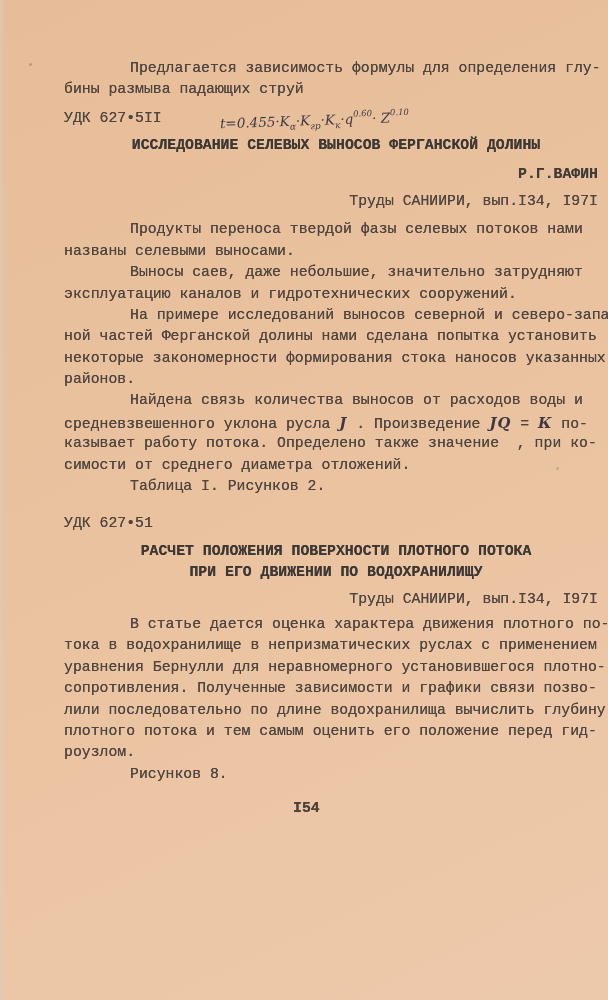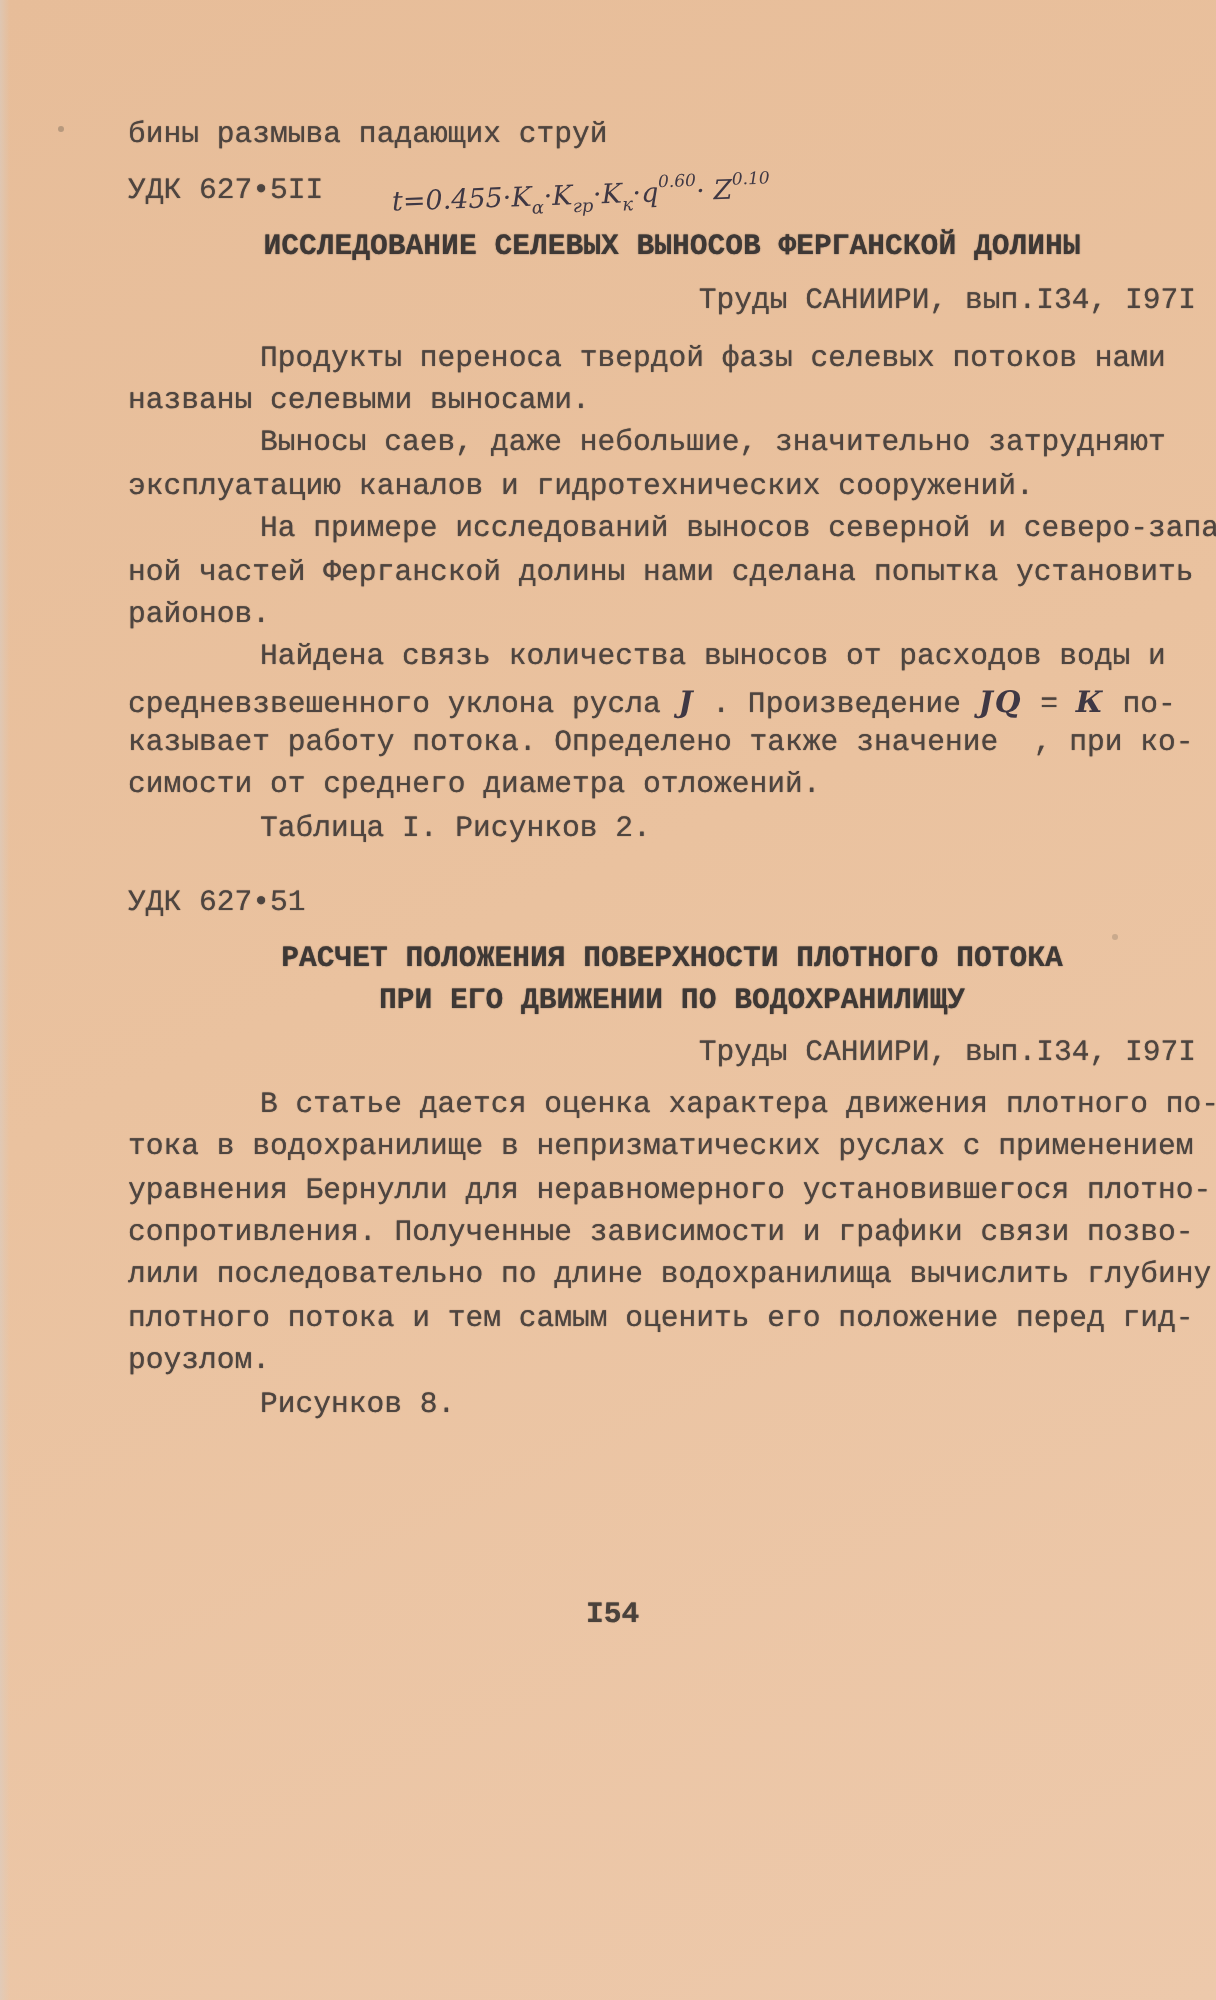--- a/index.html
+++ b/index.html
@@ -39,21 +39,21 @@
     letter-spacing: 0;
   }
   .indent { padding-left: 66px; }
   .center { text-align: center; }
   .right  { text-align: right; padding-right: 10px; }
   .bold   { font-weight: bold; color: #423b37; }
   .title  { font-weight: bold; color: #3e3835; text-shadow: 0 0 0.6px rgba(62,56,53,0.9); }
   .mt4  { margin-top: 4px; }
   .mt5  { margin-top: 5px; }
   .mt6  { margin-top: 6px; }
-  .mt7  { margin-top: 7px; }
+  .mt7  { margin-top: 7px; gap: 24px; }
   .mt16 { margin-top: 16px; }
   .udk-row { display: flex; align-items: flex-start; }
   .formula {
     display: inline-block;
     margin-left: 34px;
     margin-top: -3px;
     font-family: "DejaVu Serif", serif;
     font-style: italic;
     font-size: 13.5px;
     color: #3f3844;
@@ -97,37 +97,40 @@
 </style>
 </head>
 <body>
 
 <div class="page">
   <div class="speck speck-1"></div>
   <div class="speck speck-2"></div>
 
   <div class="content">
 
+    <div class="ln indent">Предлагается зависимость формулы для определения глу-</div>
     <div class="ln">бины размыва падающих струй</div>
 
     <div class="ln udk-row mt7">
       <span>УДК 627•5II</span><span class="formula"><span>t</span><span>=</span><span>0.455</span><span>·</span><span>K</span><sub>α</sub><span>·</span><span>K</span><sub>гр</sub><span>·</span><span>K</span><sub>к</sub><span>·</span><span>q</span><span class="sup">0.60</span><span>·</span> <span>Z</span><span class="sup">0.10</span></span>
     </div>
 
     <div class="ln center title mt6">ИССЛЕДОВАНИЕ СЕЛЕВЫХ ВЫНОСОВ ФЕРГАНСКОЙ ДОЛИНЫ</div>
+    <div class="ln right bold mt7">Р.Г.ВАФИН</div>
     <div class="ln right mt6">Труды САНИИРИ, вып.I34, I97I</div>
 
     <div class="ln indent mt7">Продукты переноса твердой фазы селевых потоков нами</div>
     <div class="ln">названы селевыми выносами.</div>
 
     <div class="ln indent">Выносы саев, даже небольшие, значительно затрудняют</div>
     <div class="ln">эксплуатацию каналов и гидротехнических сооружений.</div>
 
     <div class="ln indent">На примере исследований выносов северной и северо-запад-</div>
     <div class="ln">ной частей Ферганской долины нами сделана попытка установить</div>
+    <div class="ln">некоторые закономерности формирования стока наносов указанных</div>
     <div class="ln">районов.</div>
 
     <div class="ln indent">Найдена связь количества выносов от расходов воды и</div>
     <div class="ln"><span>средневзвешенного уклона русла </span><span class="hw">J</span><span> . Произведение </span><span class="hw">JQ</span><span> = </span><span class="hw">К</span><span> по-</span></div>
     <div class="ln">казывает работу потока. Определено также значение  , при ко-</div>
     <div class="ln">симости от среднего диаметра отложений.</div>
 
     <div class="ln indent">Таблица I. Рисунков 2.</div>
 
     <div class="ln mt16">УДК 627•51</div>

